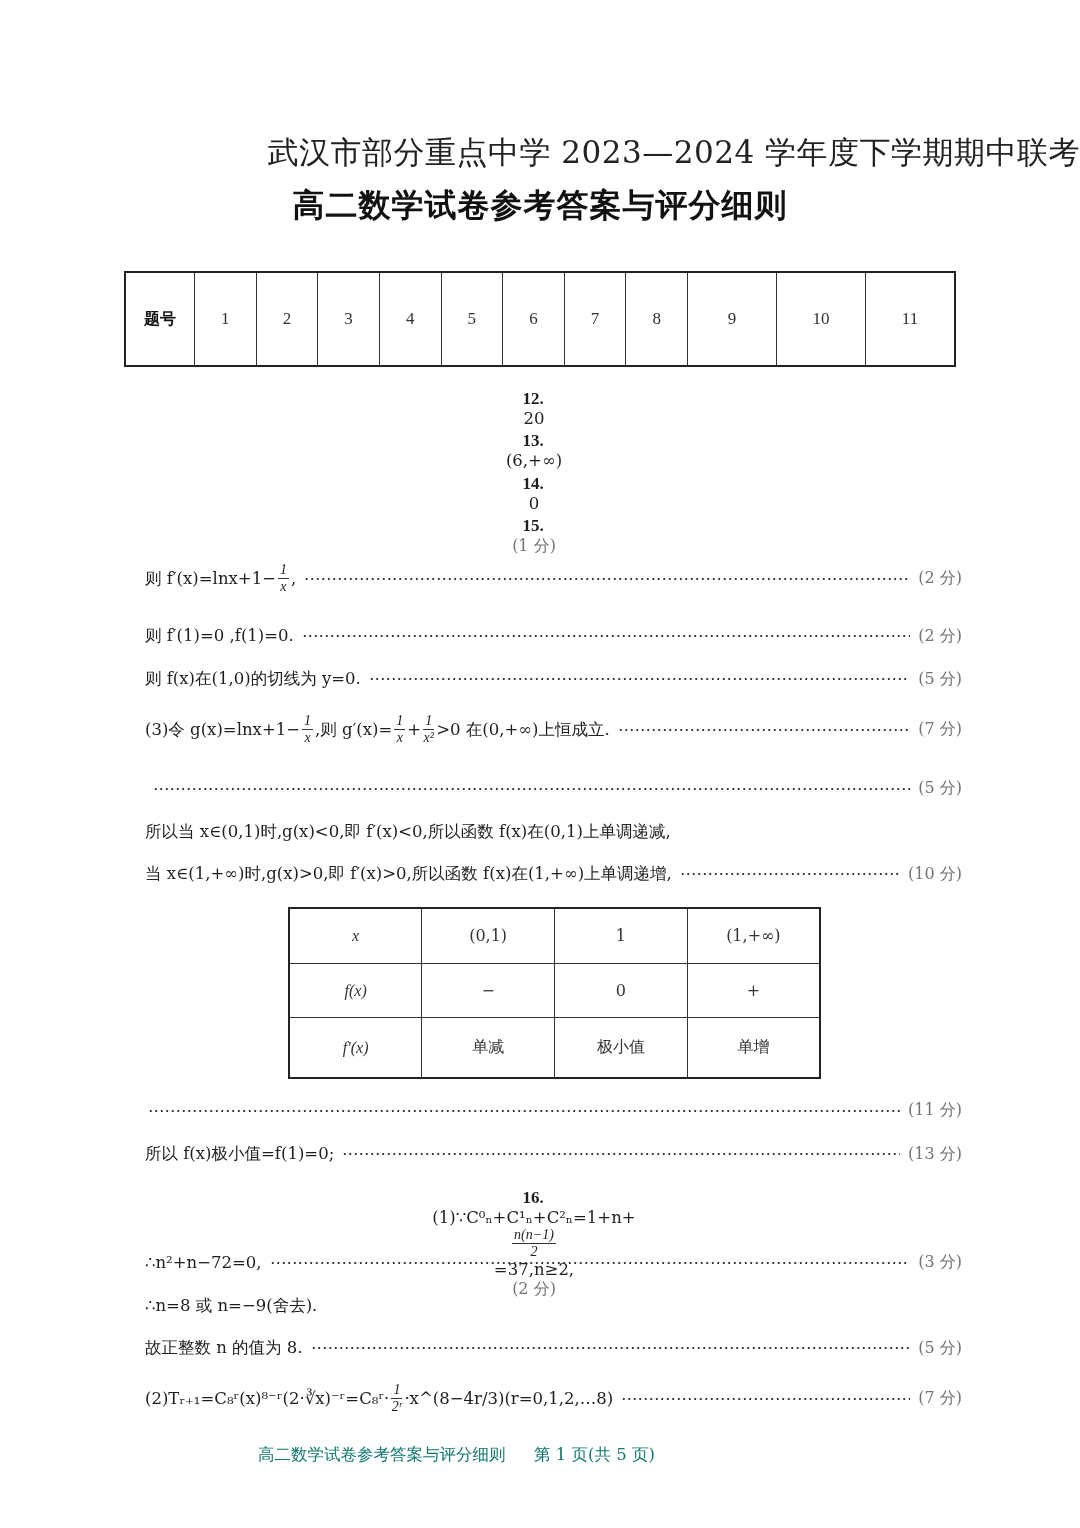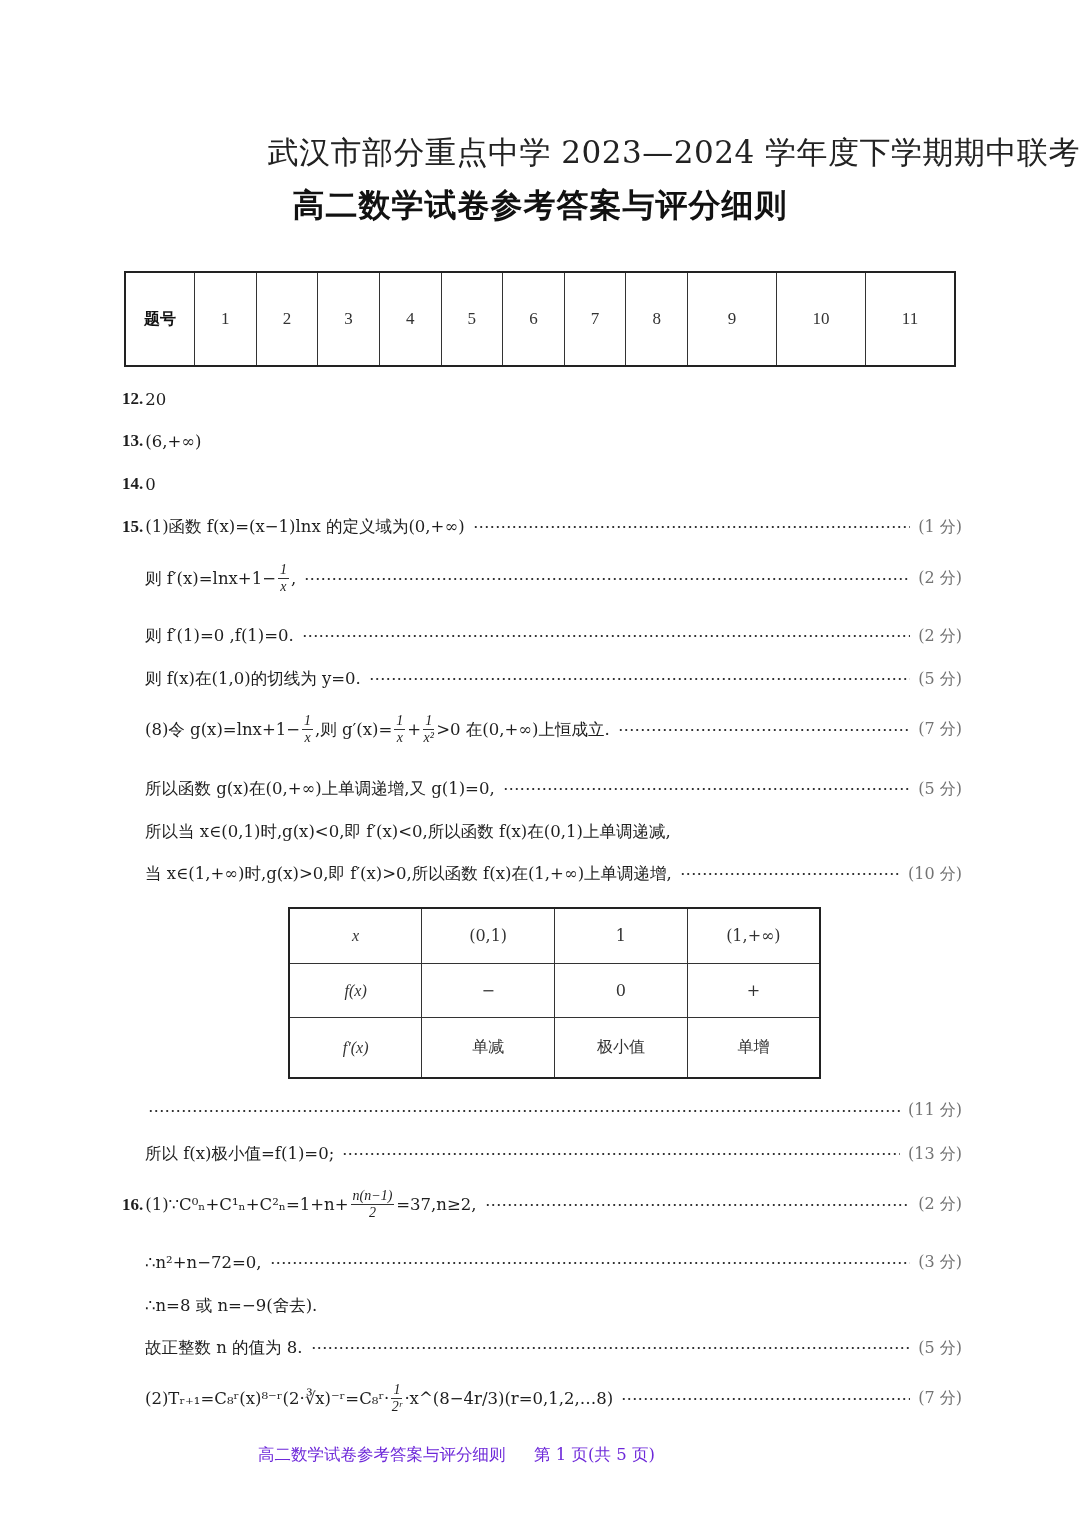--- a/index.html
+++ b/index.html
@@ -22,39 +22,39 @@
   }
   table.ans td {
     border: 1px solid #333; text-align: center; font-size: 17px; color: #333;
     font-family: "Liberation Serif", serif;
   }
   table.ans td.hdr { font-family: "DejaVu Sans", sans-serif; font-weight: bold; font-size: 16px; color: #111; }
   .line {
     position: absolute; left: 145px; right: 118px; display: flex; align-items: center;
     font-size: 16.5px; white-space: nowrap;
   }
-  .line.top { left: 122px; }
+  .line.top { left: 106px; flex-direction: column; }
   .qnum { font-weight: bold; font-family: "Liberation Serif", serif; font-size: 17px; margin-right: 2px; }
   .dots {
     flex: 1; margin: 0 8px; height: 4px;
     background-image: radial-gradient(circle, #333 1.1px, transparent 1.3px);
     background-size: 5.5px 4px; background-repeat: repeat-x; background-position: left center;
   }
   .score { font-size: 16px; color: #737373; }
   .math { font-family: "Liberation Serif", serif; font-style: italic; }
   .frac { display: inline-flex; flex-direction: column; align-items: center; vertical-align: middle; margin: 0 2px; font-size: 14px; line-height: 1.15; }
   .frac .num { border-bottom: 1px solid #333; padding: 0 2px; }
   table.mono {
     position: absolute; left: 288px; top: 907px; width: 533px; height: 172px;
     border-collapse: collapse; border: 2.5px solid #222; table-layout: fixed;
   }
   table.mono td { border: 1px solid #333; text-align: center; font-size: 16px; color: #333; }
   .footer {
     position: absolute; left: 0; width: 913px; top: 1444px; text-align: center;
-    font-size: 16.5px; color: #6d28d9;
+    font-size: 16.5px; color: #0f766e;
   }
 </style>
 </head>
 <body>
 
 <div class="title1">武汉市部分重点中学 2023—2024 学年度下学期期中联考</div>
 <div class="title2">高二数学试卷参考答案与评分细则</div>
 
 <table class="ans">
   <tbody>
@@ -83,21 +83,20 @@
   <span class="qnum">13.</span>
   <span>(6,+∞)</span>
 </div>
 <div class="line top" style="top:474px">
   <span class="qnum">14.</span>
   <span>0</span>
 </div>
 
 <div class="line top" style="top:516px">
   <span class="qnum">15.</span>
-  <span>(1)函数 f(x)=(x−1)lnx 的定义域为(0,+∞)</span>
   <span class="dots"></span>
   <span class="score">(1 分)</span>
 </div>
 <div class="line" style="top:562px">
   <span>则 f′(x)=lnx+1−</span>
   <span class="frac math">
       <span class="num">1</span>
       <span>x</span>
     </span>
   <span>,</span>
@@ -108,41 +107,40 @@
   <span>则 f′(1)=0 ,f(1)=0.</span>
   <span class="dots"></span>
   <span class="score">(2 分)</span>
 </div>
 <div class="line" style="top:668px">
   <span>则 f(x)在(1,0)的切线为 y=0.</span>
   <span class="dots"></span>
   <span class="score">(5 分)</span>
 </div>
 <div class="line" style="top:713px">
-  <span>(8)令 g(x)=lnx+1−</span>
+  <span>(3)令 g(x)=lnx+1−</span>
   <span class="frac math">
       <span class="num">1</span>
       <span>x</span>
     </span>
   <span>,则 g′(x)=</span>
   <span class="frac math">
       <span class="num">1</span>
       <span>x</span>
     </span>
   <span>+</span>
   <span class="frac math">
       <span class="num">1</span>
       <span>x²</span>
     </span>
   <span>&gt;0 在(0,+∞)上恒成立.</span>
   <span class="dots"></span>
   <span class="score">(7 分)</span>
 </div>
 <div class="line" style="top:778px">
-  <span>所以函数 g(x)在(0,+∞)上单调递增,又 g(1)=0,</span>
   <span class="dots"></span>
   <span class="score">(5 分)</span>
 </div>
 <div class="line" style="top:821px">
   <span>所以当 x∈(0,1)时,g(x)&lt;0,即 f′(x)&lt;0,所以函数 f(x)在(0,1)上单调递减,</span>
 </div>
 <div class="line" style="top:863px">
   <span>当 x∈(1,+∞)时,g(x)&gt;0,即 f′(x)&gt;0,所以函数 f(x)在(1,+∞)上单调递增,</span>
   <span class="dots"></span>
   <span class="score">(10 分)</span>

